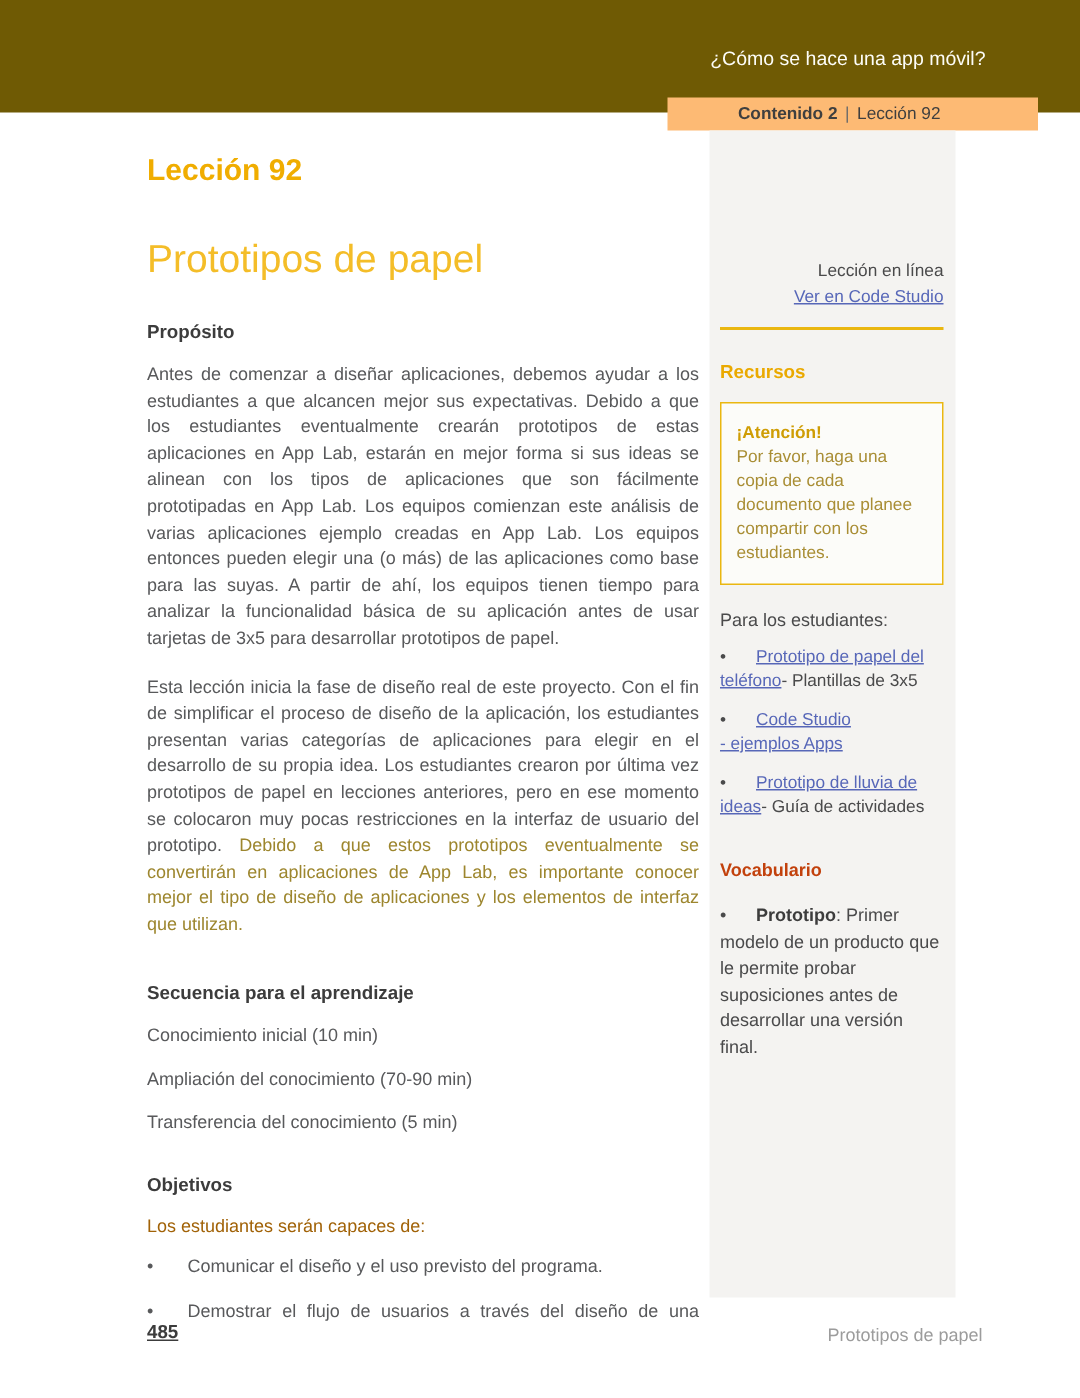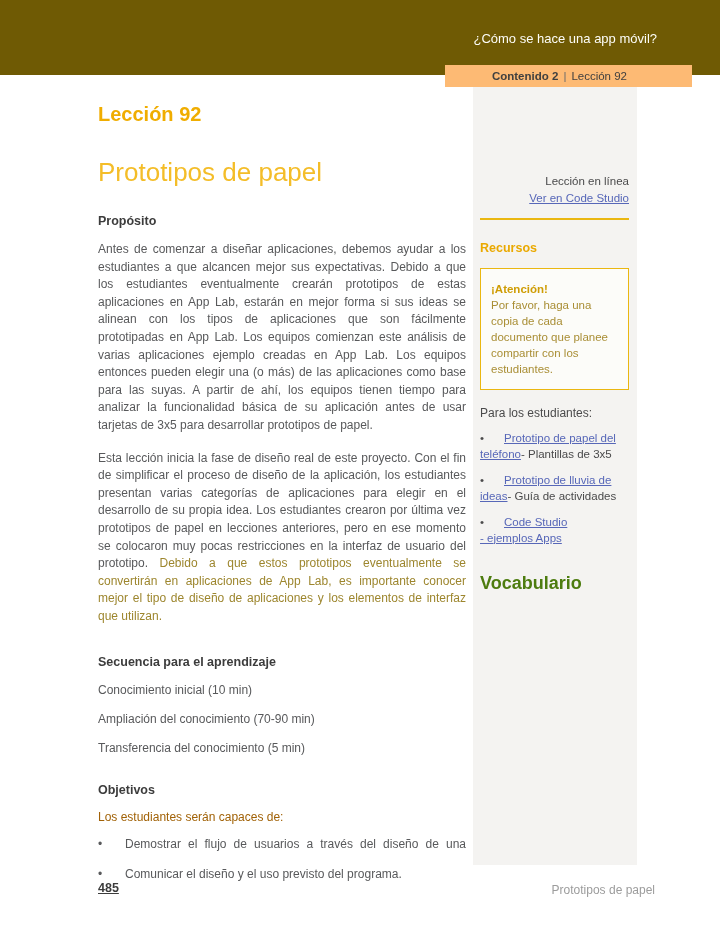--- a/index.html
+++ b/index.html
@@ -35,21 +35,21 @@
     margin-top:13px; border:1.5px solid #eab711; background:#fcfcf9;
     padding:12px 8px 12px 10px; color:#a98e35; font-size:11.5px; line-height:16px;
   }
   .warning-title { font-weight:bold; color:#cf9d05; }
   .students-h { margin-top:16px; font-size:12px; color:#4a4a4b; }
   .res-item { margin-top:11px; font-size:11.5px; line-height:15.5px; color:#4a4a4b; }
   .res-item .bullet { display:inline-block; width:24px; color:#4a4a4b; }
   .res-link { color:#5767b8; text-decoration:underline; }
   .link-cont { display:block; }
   .link-cont:empty { display:none; }
-  .vocab-h { margin-top:27px; font-size:18px; font-weight:bold; color:#4d7c0f; }
+  .vocab-h { margin-top:27px; font-size:12px; font-weight:bold; color:#c2410c; }
   .vocab-item { margin-top:15px; font-size:12px; line-height:17.5px; color:#4a4a4b; }
   .vocab-item .bullet { display:inline-block; width:24px; }
   .vocab-term { font-weight:bold; color:#3c3c3c; }
 
   
   .main { position:absolute; left:98px; top:0; width:368px; }
   .lesson-number { margin-top:103px; font-size:20px; font-weight:bold; color:#f0ad00; }
   .lesson-title { margin-top:31px; font-size:26px; font-weight:300; color:#f4bd28; }
   .h3 { font-size:12.5px; font-weight:bold; color:#3c3c3c; }
   .purpose-h { margin-top:26px; }
@@ -92,45 +92,46 @@
     <p class="para para-1">Antes de comenzar a diseñar aplicaciones, debemos ayudar a los estudiantes a que alcancen mejor sus expectativas. Debido a que los estudiantes eventualmente crearán prototipos de estas aplicaciones en App Lab, estarán en mejor forma si sus ideas se alinean con los tipos de aplicaciones que son fácilmente prototipadas en App Lab. Los equipos comienzan este análisis de varias aplicaciones ejemplo creadas en App Lab. Los equipos entonces pueden elegir una (o más) de las aplicaciones como base para las suyas. A partir de ahí, los equipos tienen tiempo para analizar la funcionalidad básica de su aplicación antes de usar tarjetas de 3x5 para desarrollar prototipos de papel.</p>
     <p class="para para-2"><span>Esta lección inicia la fase de diseño real de este proyecto. Con el fin de simplificar el proceso de diseño de la aplicación, los estudiantes presentan varias categorías de aplicaciones para elegir en el desarrollo de su propia idea. Los estudiantes crearon por última vez prototipos de papel en lecciones anteriores, pero en ese momento se colocaron muy pocas restricciones en la interfaz de usuario del prototipo. </span><span class="hl">Debido a que estos prototipos eventualmente se convertirán en aplicaciones de App Lab, es importante conocer mejor el tipo de diseño de aplicaciones y los elementos de interfaz que utilizan.</span></p>
 
     <div class="h3 sequence-h">Secuencia para el aprendizaje</div>
     <p class="seq-item">Conocimiento inicial (10 min)</p>
     <p class="seq-item">Ampliación del conocimiento (70-90 min)</p>
     <p class="seq-item">Transferencia del conocimiento (5 min)</p>
 
     <div class="h3 objectives-h">Objetivos</div>
     <p class="obj-intro">Los estudiantes serán capaces de:</p>
+    <p class="obj-bullet"><span class="bullet">•</span><span>Comunicar el diseño y el uso previsto del programa.</span></p>
     <p class="obj-bullet stretch"><span class="bullet">•</span><span>Demostrar el flujo de usuarios a través del diseño de una</span></p>
-    <p class="obj-bullet"><span class="bullet">•</span><span>Comunicar el diseño y el uso previsto del programa.</span></p>
   </div>
 
   <div class="sidebar">
     <div class="online">
       <div>Lección en línea</div>
       <a href="#">Ver en Code Studio</a>
     </div>
     <div class="divider"></div>
 
     <div class="resources-h">Recursos</div>
 
     <div class="warning">
       <div class="warning-title">¡Atención!</div>
       <div>Por favor, haga una copia de cada documento que planee compartir con los estudiantes.</div>
     </div>
 
     <div class="students-h">Para los estudiantes:</div>
 
     <p class="res-item"><span class="bullet">•</span><a href="#" class="res-link"><span>Prototipo de papel del teléfono</span></a><span class="res-suffix">- Plantillas de 3x5</span></p>
 
+    <p class="res-item"><span class="bullet">•</span><a href="#" class="res-link"><span>Code Studio </span><span class="link-cont">- ejemplos Apps</span></a><span class="res-suffix"></span></p>
+
     <p class="res-item"><span class="bullet">•</span><a href="#" class="res-link"><span>Prototipo de lluvia de ideas</span></a><span class="res-suffix">- Guía de actividades</span></p>
 
-    <p class="res-item"><span class="bullet">•</span><a href="#" class="res-link"><span>Code Studio </span><span class="link-cont">- ejemplos Apps</span></a><span class="res-suffix"></span></p>
-
     <div class="vocab-h">Vocabulario</div>
+    <p class="vocab-item"><span class="bullet">•</span><span class="vocab-term">Prototipo</span><span>: Primer modelo de un producto que le permite probar suposiciones antes de desarrollar una versión final.</span></p>
   </div>
 
   <div class="footer-page">485</div>
   <div class="footer-title">Prototipos de papel</div>
 
 </div>
 
 </body></html>

